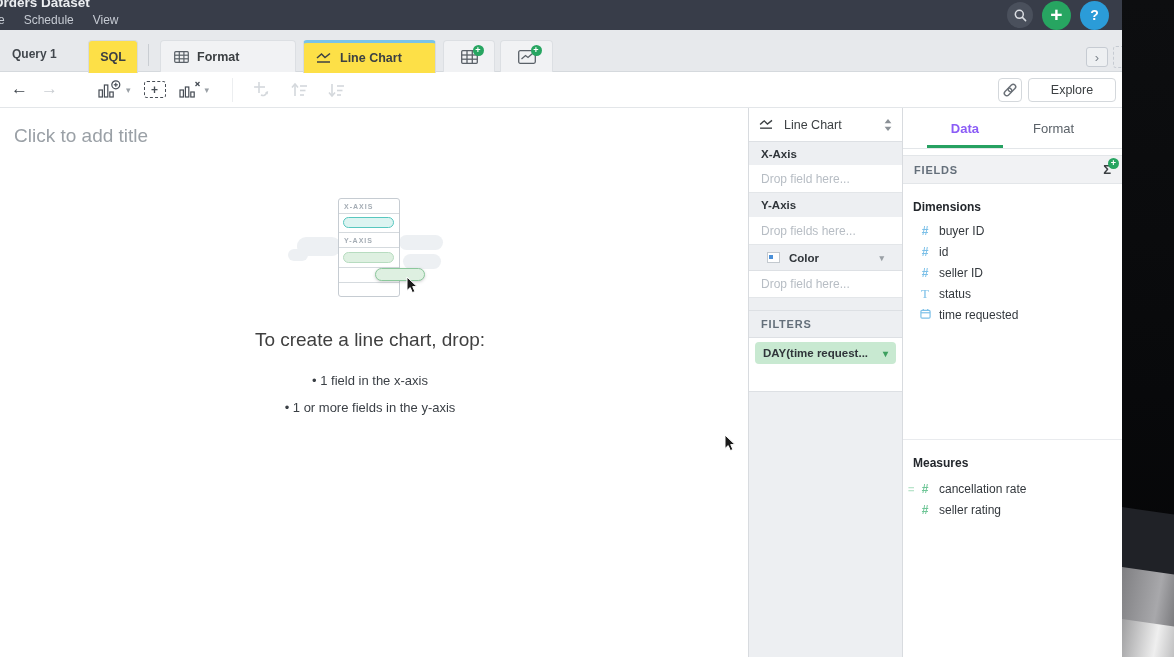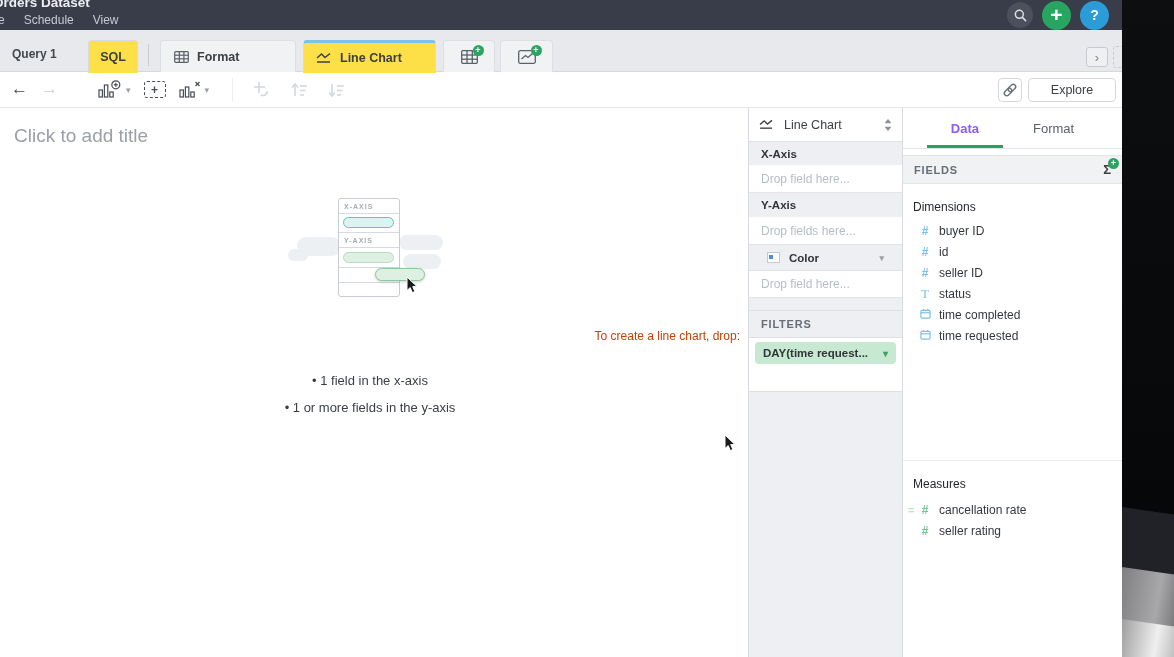--- a/index.html
+++ b/index.html
@@ -65,21 +65,21 @@
                 border:1.5px solid #c6ccd2; border-radius:3px; z-index:1; }
   .ic-h { height:15px; border-bottom:1px solid #d5dade; font-size:7px; font-weight:bold; color:#a4acb4;
           letter-spacing:1px; display:flex; align-items:center; padding-left:5px; }
   .ic-r { border-bottom:1px solid #d5dade; position:relative; }
   .pill { position:absolute; left:4px; height:11px; border-radius:6px; }
   .pill-teal { top:3px; width:51px; border:1.5px solid #57c7bf; background:#dcf4f1; }
   .pill-green { top:4px; width:51px; border:1px solid #b7dcc0; background:#def0e1; }
   .drag-pill { position:absolute; left:375px; top:160px; width:50px; height:13px; border:1.5px solid #8cc89c;
                background:#def0e1; border-radius:7px; box-shadow:0 1px 3px rgba(60,64,67,.25); z-index:2; }
   .cursor { position:absolute; z-index:3; }
-  .headline { position:absolute; left:0; top:221px; width:740px; text-align:right; font-size:12px; color:#c2410c; }
+  .headline { position:absolute; left:0; top:221px; width:740px; text-align:center; font-size:19px; color:#404040; }
   .bullet { position:absolute; left:0; width:740px; text-align:center; font-size:13px; color:#3a3f45; }
   .bullet-1 { top:265px; } .bullet-2 { top:292px; }
 
   
   .settings { position:relative; width:154px; background:#edeff2; border-left:1px solid #d8dbdf; flex:none; font-size:12px; }
   .s-h { height:30px; display:flex; align-items:center; padding:0 12px; font-size:11px; font-weight:bold;
          color:#646f7a; letter-spacing:.8px; border-bottom:1px solid #dde0e4; }
   .s-select { height:34px; background:#fff; border-bottom:1px solid #dde0e4; display:flex; align-items:center;
               padding:0 10px; gap:10px; font-size:12.5px; color:#3c4043; }
   .s-select .grow { flex:1; }
@@ -104,21 +104,21 @@
   
   .fields { position:relative; flex:1; background:#fff; border-left:1px solid #d8dbdf; }
   .f-tabs { height:41px; border-bottom:1px solid #e3e6e9; display:flex; align-items:stretch; justify-content:center; gap:46px; font-size:13px; }
   .f-tab { position:relative; display:flex; align-items:center; padding:0 4px; color:#5a6168; }
   .f-tab.active { color:#8b5cf6; font-weight:bold; }
   .f-tab.active::after { content:""; position:absolute; left:-20px; right:-20px; bottom:0; height:3px; background:#26a161; }
   .f-fields-header { margin-top:6px; height:29px; background:#f1f2f4; border-top:1px solid #e3e6e9; border-bottom:1px solid #e3e6e9;
                      display:flex; align-items:center; justify-content:space-between; padding:0 11px; }
   .f-fields-title { font-size:11px; font-weight:bold; color:#646f7a; letter-spacing:.8px; }
   .sigma-wrap { position:relative; font-size:13px; font-weight:bold; color:#3c4043; }
-  .f-section-label { margin:16px 0 0 10px; font-size:12px; font-weight:normal; color:#23272c; }
+  .f-section-label { margin:16px 0 0 10px; font-size:12px; font-weight:bold; color:#23272c; }
   .f-list { margin-top:6px; }
   .f-item { position:relative; display:flex; align-items:center; gap:8px; padding-left:16px; height:21px; font-size:12px; color:#33383d; }
   .ticon { width:12px; text-align:center; font-size:12px; font-weight:bold; flex:none; }
   .blue { color:#7cc0e8; }
   .green-ic { color:#6fc697; }
   .t-serif { font-family:"Liberation Serif", serif; font-size:13px; font-weight:normal; }
   .eq { position:absolute; left:5px; color:#b9e4cb; font-weight:bold; font-size:11px; }
   .f-divider { height:115px; border-bottom:1px solid #e9ebee; }
 
   
@@ -392,29 +392,20 @@
               <span class="ticon blue t-serif">T</span>
               <span>status</span>
             </div>
           <div class="f-item">
               <span class="ticon"><svg width="11" height="11" viewBox="0 0 12 12">
                   <rect x="1" y="2.5" width="10" height="8.5" rx="1.2" fill="none" stroke="#7cc0e8" stroke-width="1.3"></rect>
                   <line x1="1" y1="5.2" x2="11" y2="5.2" stroke="#7cc0e8" stroke-width="1.3"></line>
                   <line x1="3.6" y1="1" x2="3.6" y2="3" stroke="#7cc0e8" stroke-width="1.3"></line>
                   <line x1="8.4" y1="1" x2="8.4" y2="3" stroke="#7cc0e8" stroke-width="1.3"></line>
                 </svg></span>
-              <span>time completed</span>
-            </div>
-          <div class="f-item">
-              <span class="ticon"><svg width="11" height="11" viewBox="0 0 12 12">
-                  <rect x="1" y="2.5" width="10" height="8.5" rx="1.2" fill="none" stroke="#7cc0e8" stroke-width="1.3"></rect>
-                  <line x1="1" y1="5.2" x2="11" y2="5.2" stroke="#7cc0e8" stroke-width="1.3"></line>
-                  <line x1="3.6" y1="1" x2="3.6" y2="3" stroke="#7cc0e8" stroke-width="1.3"></line>
-                  <line x1="8.4" y1="1" x2="8.4" y2="3" stroke="#7cc0e8" stroke-width="1.3"></line>
-                </svg></span>
               <span>time requested</span>
             </div>
         </div>
 
         <div class="f-divider"></div>
 
         <div class="f-section-label">Measures</div>
         <div class="f-list" style="margin-top:8px;">
           <div class="f-item">
               <span class="eq">=</span>

